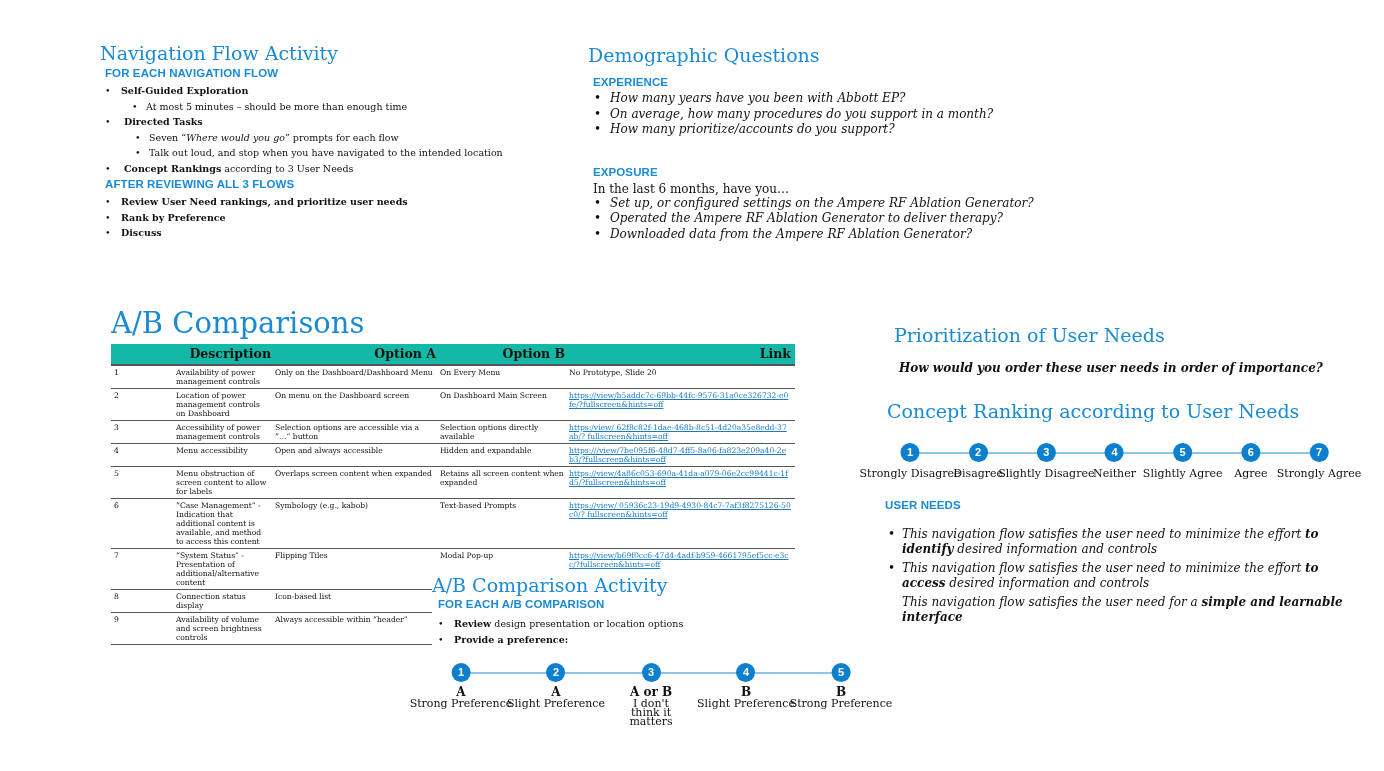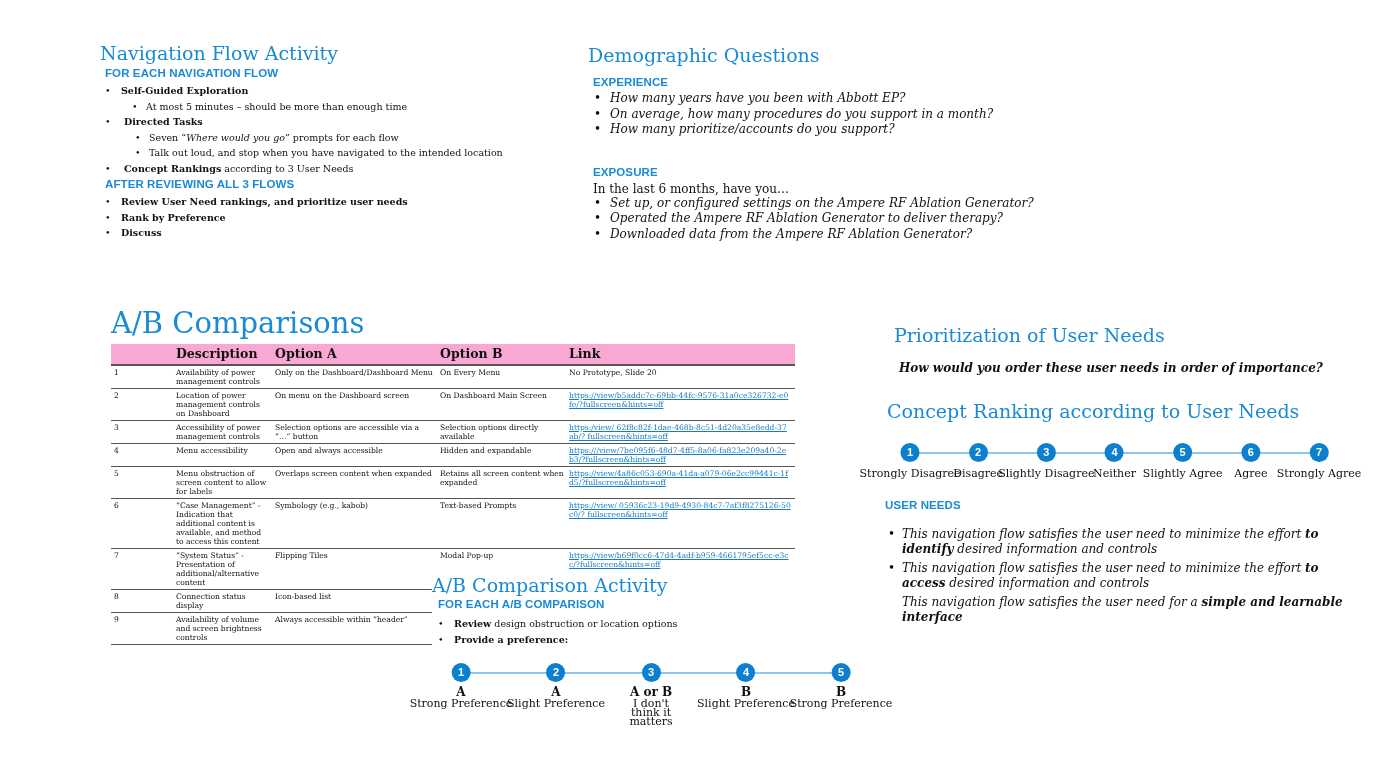--- a/index.html
+++ b/index.html
@@ -26,21 +26,21 @@
   #demo .h-title { font-size:19px; }
   #demo .h-sub { margin-left:5px; margin-top:10px; }
   #demo .qlist { padding-left:22px; margin-top:3px; }
   #demo .qlist li { font-style:italic; font-size:12px; line-height:15.5px; }
   #demo .qlist li::before { left:-16px; font-style:normal; }
   #demo .intro { font-size:12px; margin-left:5px; margin-top:4px; }
 
   
   #ab-title { left:111px; top:306px; font-size:29px; }
   #ab-table { left:111px; top:344px; width:684px; border-collapse:collapse; font-family:"DejaVu Serif", serif; font-size:7.6px; line-height:9px; }
-  #ab-table th { background:#f9a8d4; text-align:left; font-size:12.5px; font-weight:bold; padding:2px 4px 3px 0; height:15px; border-bottom:2px solid #555; }
+  #ab-table th { background:#14b8a6; text-align:right; font-size:12.5px; font-weight:bold; padding:2px 4px 3px 0; height:15px; border-bottom:2px solid #555; }
   #ab-table td { vertical-align:top; padding:2px 4px 2px 0; border-bottom:1.5px solid #555; }
   #ab-table td.link { color:#1a7ac4; text-decoration:underline; word-break:break-all; }
   #ab-table .c0 { width:58px; padding-left:3px; }
   #ab-table .c1 { width:95px; }
   #ab-table .c2 { width:161px; }
   #ab-table .c3 { width:125px; }
   #ab-table tr.partial td.c3, #ab-table tr.partial td.c4 { border-bottom:none; }
 
   
   #ab-act { left:432px; top:574px; width:460px; background:#fff; }
@@ -189,21 +189,21 @@
         <td class="c3"></td>
         <td class="c4"></td>
       </tr>
     </tbody>
 </table>
 
 <div id="ab-act" class="abs">
   <h2 class="h-title">A/B Comparison Activity</h2>
   <div class="h-sub">FOR EACH A/B COMPARISON</div>
   <ul class="blist serif9">
-    <li><b>Review</b><span> design obstruction or location options</span></li>
+    <li><b>Review</b><span> design presentation or location options</span></li>
     <li><b>Provide a preference:</b></li>
   </ul>
 </div>
 <div id="ab-scale" class="scale" style="left:461px; top:663px; width:380px;">
   <div class="line" style="left:0; right:0; top:9px;"></div>
 <div class="pt" style="left: 0px; top: 0px;">
       <div class="dot">1</div>
       <div class="big">A</div>
       <div class="sm">Strong Preference</div>
     </div>

